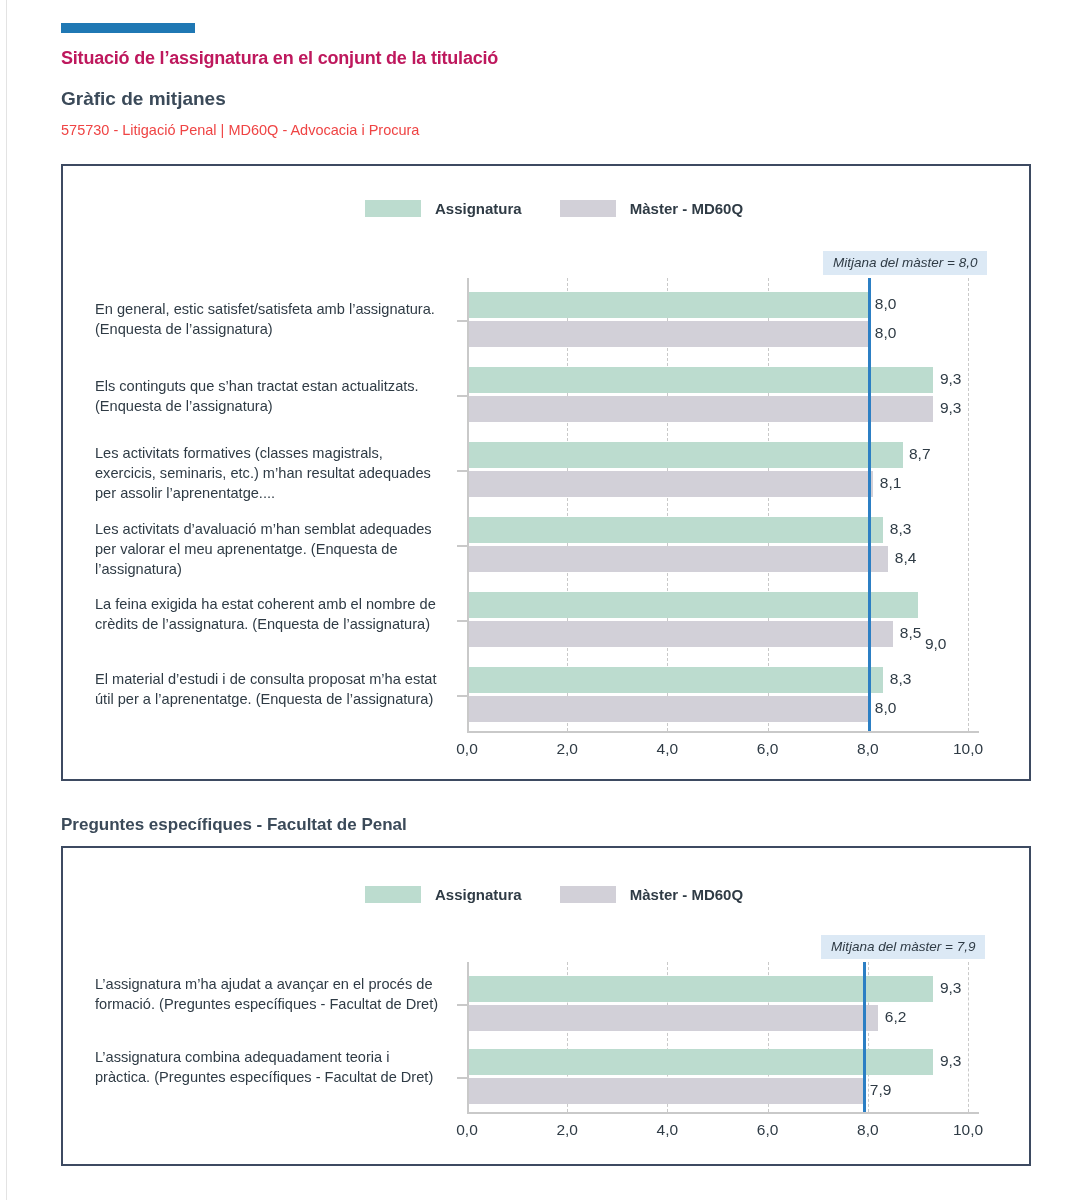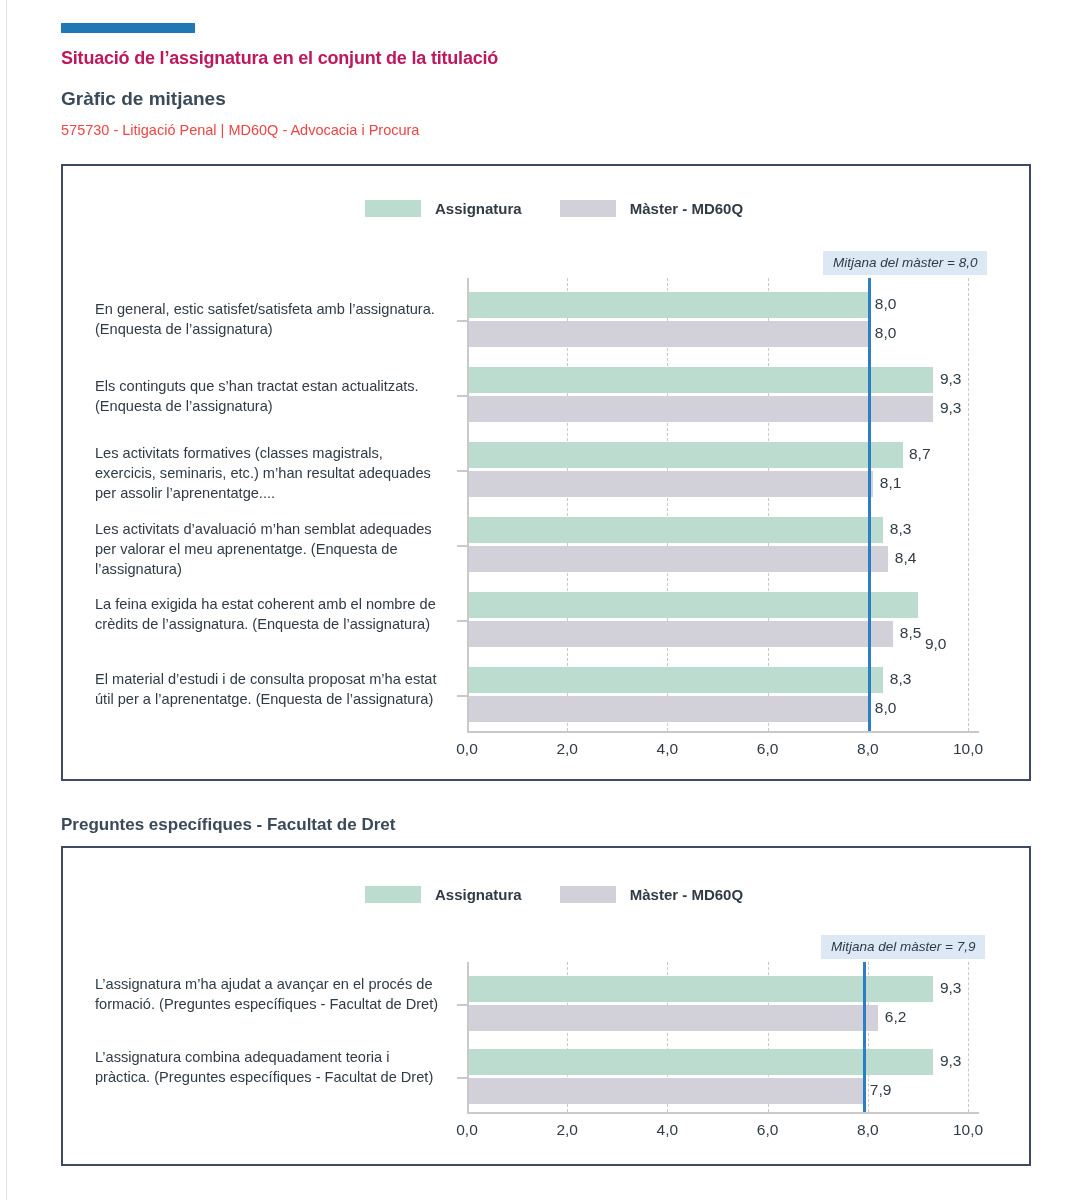--- a/index.html
+++ b/index.html
@@ -258,21 +258,21 @@
       <div class="tickmark" style="left: -10px; top: 417px;"></div>
       <div class="meanline" style="left: 400.8px; height: 453px; background: rgb(44, 127, 196);"></div>
       <div class="xtick-label" style="left: 0px; top: 462px;">0,0</div>
       <div class="xtick-label" style="left: 100.2px; top: 462px;">2,0</div>
       <div class="xtick-label" style="left: 200.4px; top: 462px;">4,0</div>
       <div class="xtick-label" style="left: 300.6px; top: 462px;">6,0</div>
       <div class="xtick-label" style="left: 400.8px; top: 462px;">8,0</div>
       <div class="xtick-label" style="left: 501px; top: 462px;">10,0</div>
     </div>
 
-  <div class="h2b">Preguntes específiques - Facultat de Dret</div>
+  <div class="h2b">Preguntes específiques - Facultat de Penal</div>
   <div class="panel" id="panel-2"></div>
 
   <div class="legend" style="left:365px; top:886px;">
     <span class="sw green"></span>
     <span class="lbl">Assignatura</span>
     <span class="sw gray"></span>
     <span class="lbl">Màster - MD60Q</span>
   </div>
 
   <div class="mean-callout" style="left:821px; top:935px;">Mitjana del màster = 7,9</div>

